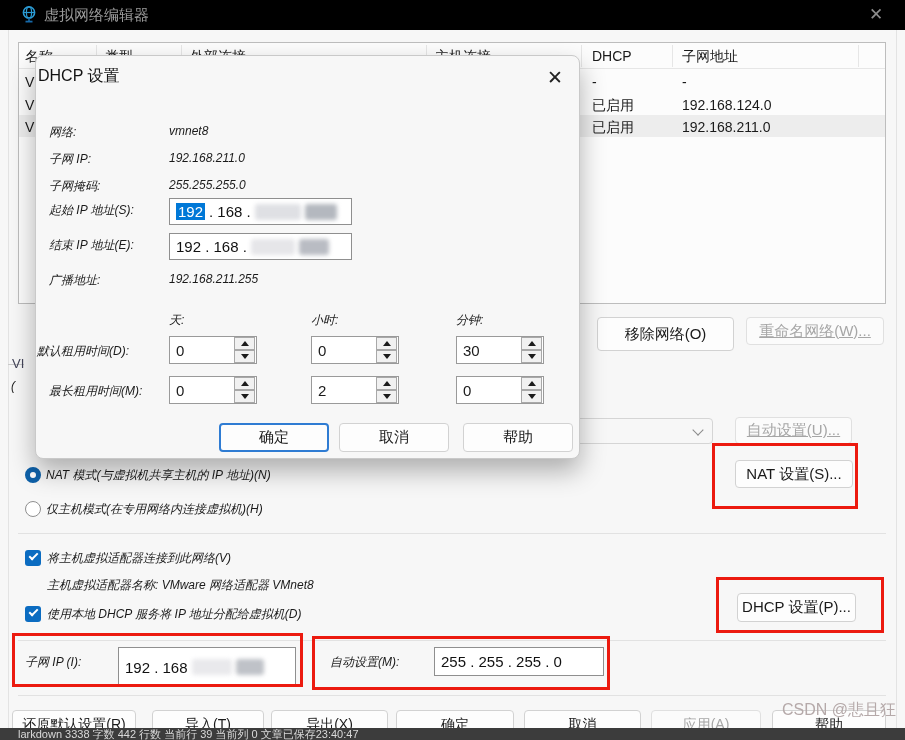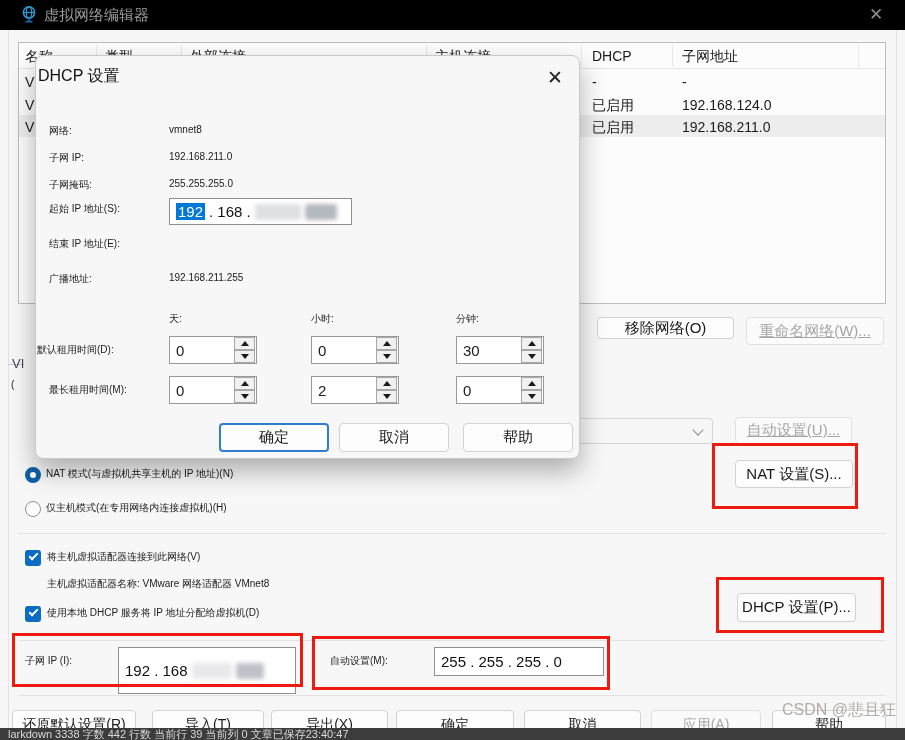--- a/index.html
+++ b/index.html
@@ -5,21 +5,21 @@
   * { box-sizing: border-box; margin: 0; padding: 0; }
   html,body { width:905px; height:740px; overflow:hidden; }
   body {
     position: relative;
     font-family: "Liberation Sans", sans-serif;
     background: #f7f7f7;
     color: #1a1a1a;
   }
   .abs { position: absolute; }
   .t14 { font-size: 14px; white-space: nowrap; }
-  .t15 { font-size: 10px; white-space: nowrap; }
+  .t15 { font-size: 12px; white-space: nowrap; font-style: italic; }
 
   
   .titlebar { left:0; top:0; width:905px; height:30px; background:#000000; }
   .win-title { left:44px; top:6px; font-size:15px; color:#9b9b9b; white-space:nowrap; }
   .win-close { left:856px; top:0; width:40px; height:28px; display:flex; align-items:center; justify-content:center;
                font-size:17px; color:#8c8c8c; cursor:default; }
   .edge-l { left:8px; top:30px; width:1px; height:698px; background:#e3e3e3; }
   .edge-r { left:896px; top:30px; width:1px; height:698px; background:#e3e3e3; }
 
   
@@ -65,21 +65,21 @@
           transform:rotate(-45deg); margin:3px auto 0; }
 
   .combo { background:#f7f7f7; border:1px solid #d5d5d5; border-radius:4px; }
   .chev { width:8px; height:8px; border-right:1.6px solid #8a8a8a; border-bottom:1.6px solid #8a8a8a;
           transform:rotate(45deg); }
 
   .redbox { border:3px solid #ec1a0f; z-index:50; }
   .divider { height:1px; background:#e2e2e2; }
 
   .statusbar { left:0; top:728px; width:905px; height:12px; background:#3c3c3c; color:#d9d9d9;
-               font-size:11px; line-height:12px; white-space:nowrap; overflow:hidden; padding-left:8px; z-index:70; }
+               font-size:11px; line-height:12px; white-space:nowrap; overflow:hidden; padding-left:18px; z-index:70; }
   .watermark { left:782px; top:700px; font-size:16px; color:#b5a9a9; z-index:60; white-space:nowrap; }
 </style>
 </head>
 <body>
 
 <div class="abs titlebar">
   <svg class="abs" style="left:20px;top:5px" width="18" height="18" viewBox="0 0 18 18">
     <circle cx="9" cy="7.5" r="5.6" fill="none" stroke="#2b9bd4" stroke-width="1.6"></circle>
     <line x1="3.4" y1="7.5" x2="14.6" y2="7.5" stroke="#2b9bd4" stroke-width="1.2"></line>
     <ellipse cx="9" cy="7.5" rx="2.6" ry="5.6" fill="none" stroke="#2b9bd4" stroke-width="1.2"></ellipse>
@@ -118,21 +118,21 @@
 <span class="abs t14" style="left:682px;top:97px">192.168.124.0</span>
 
 <span class="abs t14" style="left:25px;top:119px">VI</span>
 <span class="abs t14" style="left:592px;top:119px">已启用</span>
 <span class="abs t14" style="left:682px;top:119px">192.168.211.0</span>
 
 <div class="abs hline" style="left:8px;top:364px;width:16px;background:#c9c9c9"></div>
 <span class="abs" style="left:12px;top:356px;font-size:13px;color:#44455a">VI</span>
 <span class="abs t15" style="left:11px;top:379px">(</span>
 
-<div class="abs btn" style="left:597px;top:317px;width:137px;height:22px">移除网络(O)</div>
+<div class="abs btn" style="left:597px;top:317px;width:137px;height:34px">移除网络(O)</div>
 <div class="abs btn btn-dis" style="left:746px;top:317px;width:138px;height:28px">重命名网络(W)...</div>
 
 <div class="abs combo" style="left:445px;top:418px;width:268px;height:26px">
   <i class="chev abs" style="right:10px;top:7px;position:absolute"></i>
 </div>
 <div class="abs btn btn-dis" style="left:735px;top:417px;width:117px;height:27px">自动设置(U)...</div>
 <div class="abs btn" style="left:735px;top:460px;width:118px;height:28px">NAT 设置(S)...</div>
 
 <div class="abs radio-on" style="left:25px;top:467px"></div>
 <span class="abs t15" style="left:46px;top:467px">NAT 模式(与虚拟机共享主机的 IP 地址)(N)</span>
@@ -149,21 +149,21 @@
 <div class="abs cb" style="left:25px;top:606px">
     <span class="tick"></span>
   </div>
 <span class="abs t15" style="left:47px;top:606px">使用本地 DHCP 服务将 IP 地址分配给虚拟机(D)</span>
 
 <div class="abs btn" style="left:737px;top:593px;width:119px;height:29px">DHCP 设置(P)...</div>
 
 <div class="abs divider" style="left:18px;top:640px;width:868px"></div>
 
 <span class="abs t15" style="left:25px;top:654px">子网 IP (I):</span>
-<div class="abs field" style="left:118px;top:647px;width:178px;height:47px">
+<div class="abs field" style="left:118px;top:647px;width:178px;height:40px">
   <span>192 . 168</span>
   <span class="blur1" style="width:40px;background:#e9e9ec"></span>
   <span class="blur1" style="width:28px;background:#bfc2c8"></span>
 </div>
 <span class="abs t15" style="left:330px;top:654px">自动设置(M):</span>
 <div class="abs field" style="left:434px;top:647px;width:170px;height:29px">
   <span>255 . 255 . 255 .  0</span>
 </div>
 
 <div class="abs divider" style="left:18px;top:695px;width:868px"></div>
@@ -189,20 +189,25 @@
 
   <span class="abs t15" style="left:13px;top:146px">起始 IP 地址(S):</span>
   <div class="abs field" style="left:133px;top:142px;width:183px;height:27px">
     <span class="sel">192</span>
     <span>. 168 .</span>
     <span class="blur1" style="width:46px;background:#dfe0e4"></span>
     <span class="blur1" style="width:32px;background:#b4b8bf"></span>
   </div>
 
   <span class="abs t15" style="left:13px;top:181px">结束 IP 地址(E):</span>
+  <div class="abs field" style="left:133px;top:177px;width:183px;height:27px">
+    <span>192 . 168 .</span>
+    <span class="blur1" style="width:44px;background:#e6e6e9"></span>
+    <span class="blur1" style="width:30px;background:#b9bcc3"></span>
+  </div>
 
   <span class="abs t15" style="left:13px;top:216px">广播地址:</span>
   <span class="abs t15" style="left:133px;top:216px">192.168.211.255</span>
 
   <span class="abs t15" style="left:133px;top:256px">天:</span>
   <span class="abs t15" style="left:275px;top:256px">小时:</span>
   <span class="abs t15" style="left:420px;top:256px">分钟:</span>
 
   <span class="abs t15" style="left:1px;top:287px">默认租用时间(D):</span>
   <div class="spin" style="left:133px;top:280px">

